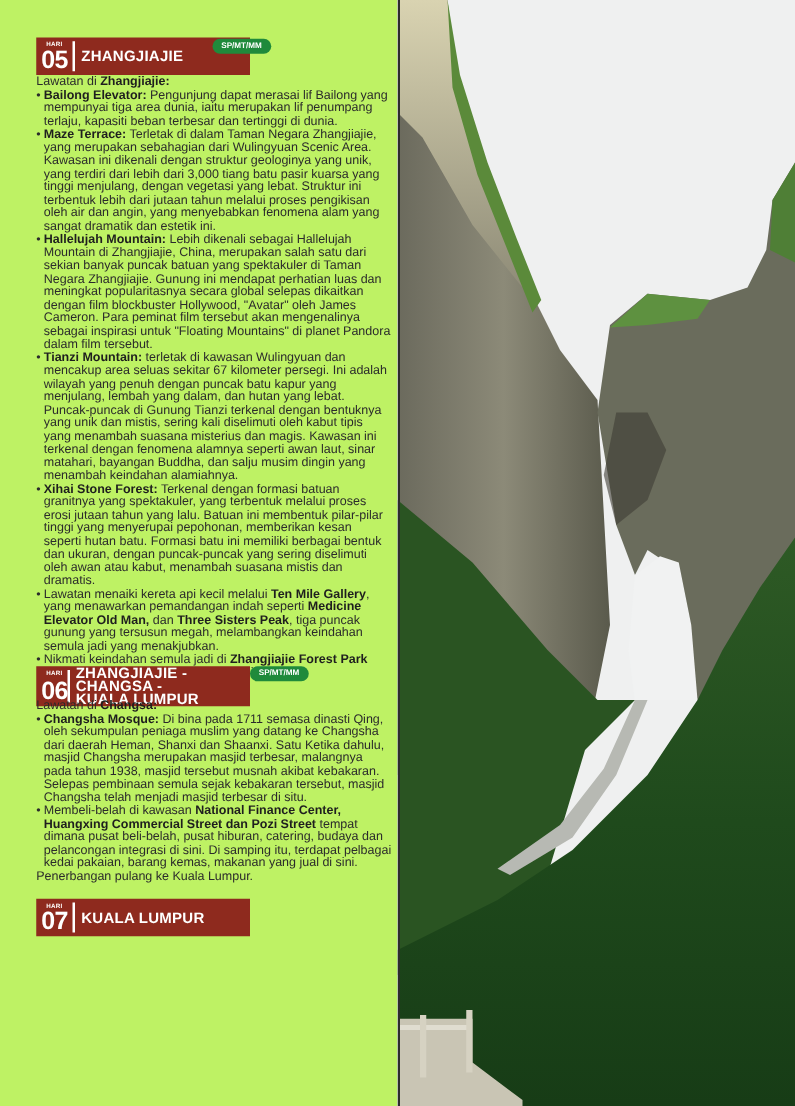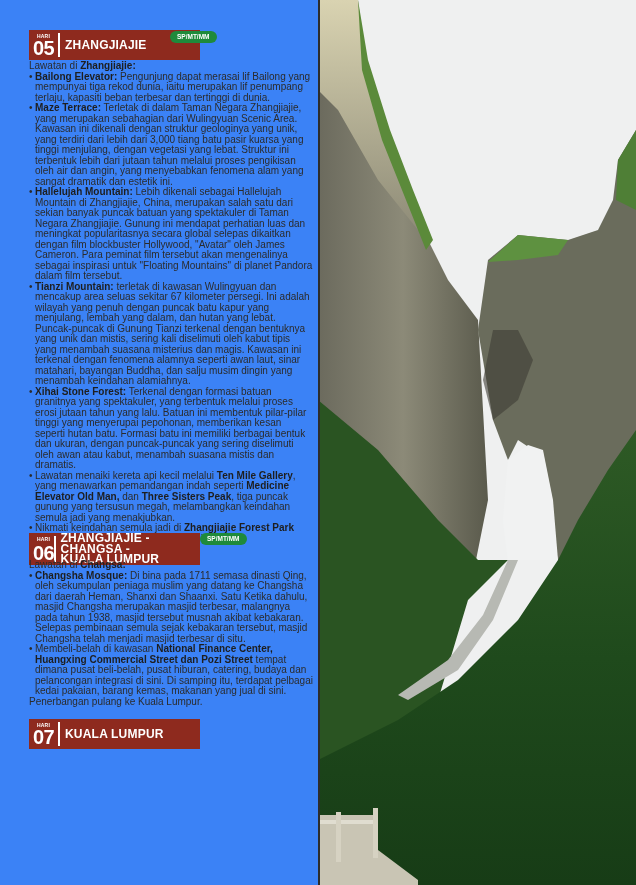--- a/index.html
+++ b/index.html
@@ -1,21 +1,21 @@
 <!DOCTYPE html>
 <html><head>
   <meta charset="utf-8">
   <style>
     * { box-sizing: border-box; margin: 0; padding: 0; }
     html, body { width: 636px; height: 885px; overflow: hidden; background: #ffffff; }
     body { position: relative; font-family: "Liberation Sans", sans-serif; color: #2b2b2b; }
 
     .text-col {
       position: absolute; left: 0; top: 0; width: 318px; height: 885px;
-      background: #3b82f6;
+      background: #bef264;
     }
 
     .day-header {
       position: absolute; left: 29px; background: #8e2a1e; color: #fff;
       display: flex; align-items: center; height: 30px; width: 171px;
     }
     .day-header.tall { height: 32px; }
     .day-num-wrap { position: relative; width: 30px; height: 100%; margin-left: 3px; }
     .hari {
       position: absolute; top: 3px; left: 5px; font-size: 5px; font-weight: bold;
@@ -60,21 +60,21 @@
       <span class="day-num">05</span>
     </div>
     <div class="day-sep"></div>
     <span class="day-title">ZHANGJIAJIE</span>
   </div>
   <span class="badge" style="left:170px; top:31px;">SP/MT/MM</span>
 
   <div class="body-text" style="top:61px;">
     <p class="p"><span>Lawatan di </span><b>Zhangjiajie:</b></p>
     <div id="d0-items">
-        <div class="item"><b>Bailong Elevator:</b><span> Pengunjung dapat merasai lif Bailong yang mempunyai tiga rekod dunia, iaitu merupakan lif penumpang terlaju, kapasiti beban terbesar dan tertinggi di dunia.</span></div>
+        <div class="item"><b>Bailong Elevator:</b><span> Pengunjung dapat merasai lif Bailong yang mempunyai tiga area dunia, iaitu merupakan lif penumpang terlaju, kapasiti beban terbesar dan tertinggi di dunia.</span></div>
         <div class="item"><b>Maze Terrace:</b><span> Terletak di dalam Taman Negara Zhangjiajie, yang merupakan sebahagian dari Wulingyuan Scenic Area. Kawasan ini dikenali dengan struktur geologinya yang unik, yang terdiri dari lebih dari 3,000 tiang batu pasir kuarsa yang tinggi menjulang, dengan vegetasi yang lebat. Struktur ini terbentuk lebih dari jutaan tahun melalui proses pengikisan oleh air dan angin, yang menyebabkan fenomena alam yang sangat dramatik dan estetik ini.</span></div>
         <div class="item"><b>Hallelujah Mountain:</b><span> Lebih dikenali sebagai Hallelujah Mountain di Zhangjiajie, China, merupakan salah satu dari sekian banyak puncak batuan yang spektakuler di Taman Negara Zhangjiajie. Gunung ini mendapat perhatian luas dan meningkat popularitasnya secara global selepas dikaitkan dengan film blockbuster Hollywood, "Avatar" oleh James Cameron. Para peminat film tersebut akan mengenalinya sebagai inspirasi untuk "Floating Mountains" di planet Pandora dalam film tersebut.</span></div>
         <div class="item"><b>Tianzi Mountain:</b><span> terletak di kawasan Wulingyuan dan mencakup area seluas sekitar 67 kilometer persegi. Ini adalah wilayah yang penuh dengan puncak batu kapur yang menjulang, lembah yang dalam, dan hutan yang lebat. Puncak-puncak di Gunung Tianzi terkenal dengan bentuknya yang unik dan mistis, sering kali diselimuti oleh kabut tipis yang menambah suasana misterius dan magis. Kawasan ini terkenal dengan fenomena alamnya seperti awan laut, sinar matahari, bayangan Buddha, dan salju musim dingin yang menambah keindahan alamiahnya.</span></div>
         <div class="item"><b>Xihai Stone Forest:</b><span> Terkenal dengan formasi batuan granitnya yang spektakuler, yang terbentuk melalui proses erosi jutaan tahun yang lalu. Batuan ini membentuk pilar-pilar tinggi yang menyerupai pepohonan, memberikan kesan seperti hutan batu. Formasi batu ini memiliki berbagai bentuk dan ukuran, dengan puncak-puncak yang sering diselimuti oleh awan atau kabut, menambah suasana mistis dan dramatis.</span></div>
         <div class="item"><span>Lawatan menaiki kereta api kecil melalui </span><b>Ten Mile Gallery</b><span>, yang menawarkan pemandangan indah seperti </span><b>Medicine Elevator Old Man,</b><span> dan </span><b>Three Sisters Peak</b><span>, tiga puncak gunung yang tersusun megah, melambangkan keindahan semula jadi yang menakjubkan.</span></div>
         <div class="item"><span>Nikmati keindahan semula jadi di </span><b>Zhangjiajie Forest Park</b><span> dengan lawatan ke Jinbianxi dan Shuiraosimen.</span></div>
       </div>
     <p class="p"><span>Bermalam di </span><b>Zhangjiajie.</b></p>
   </div>
 

